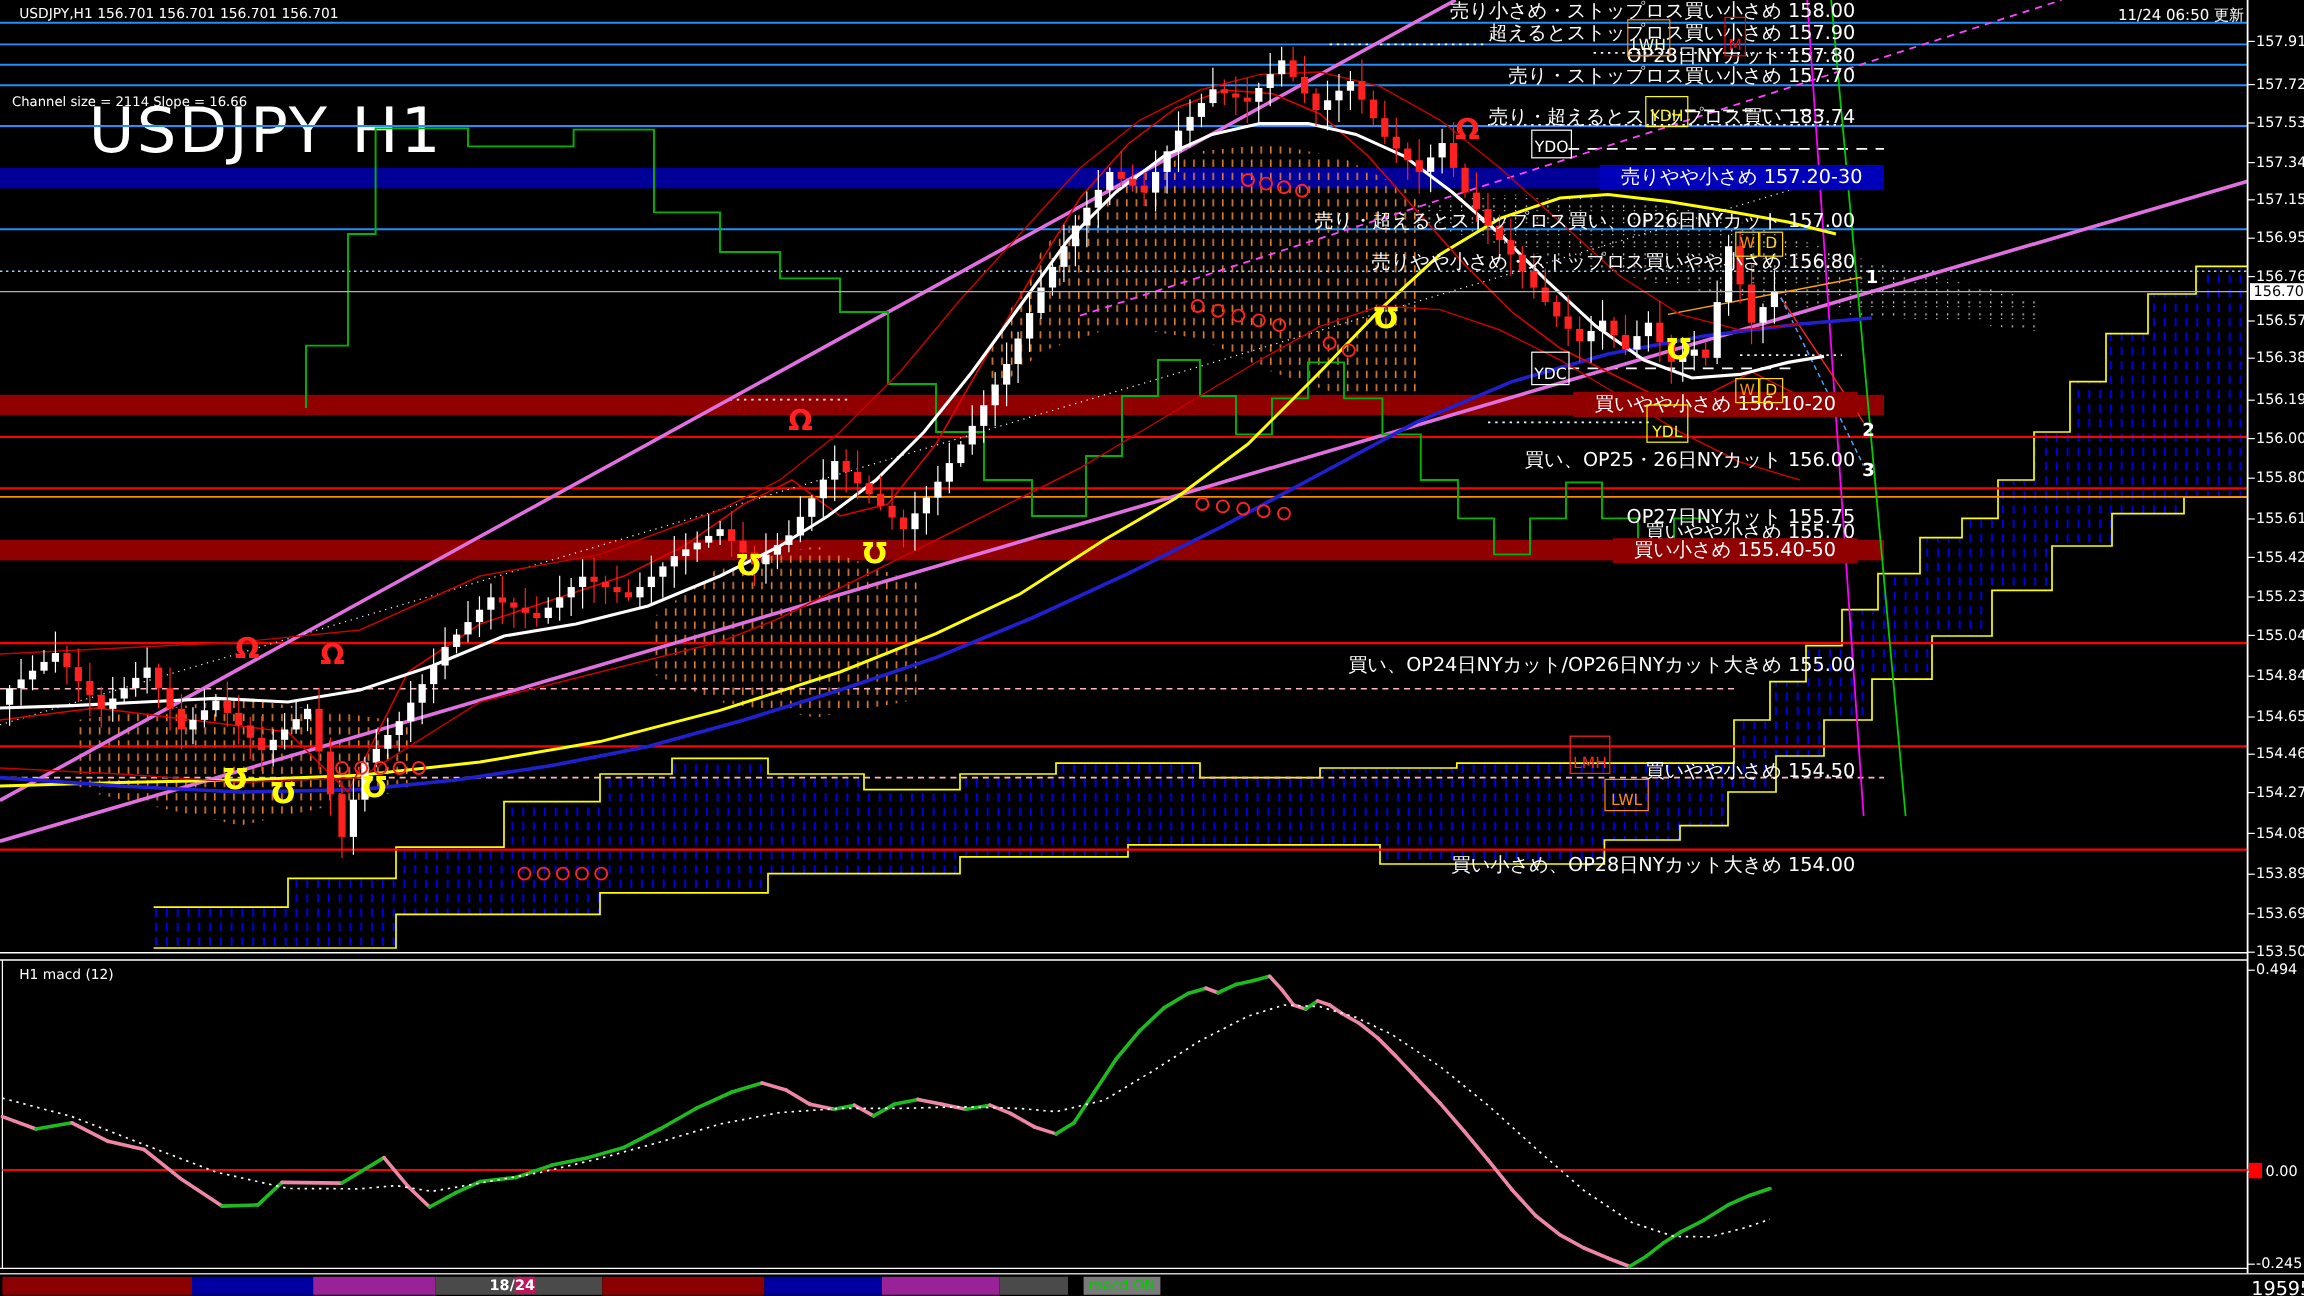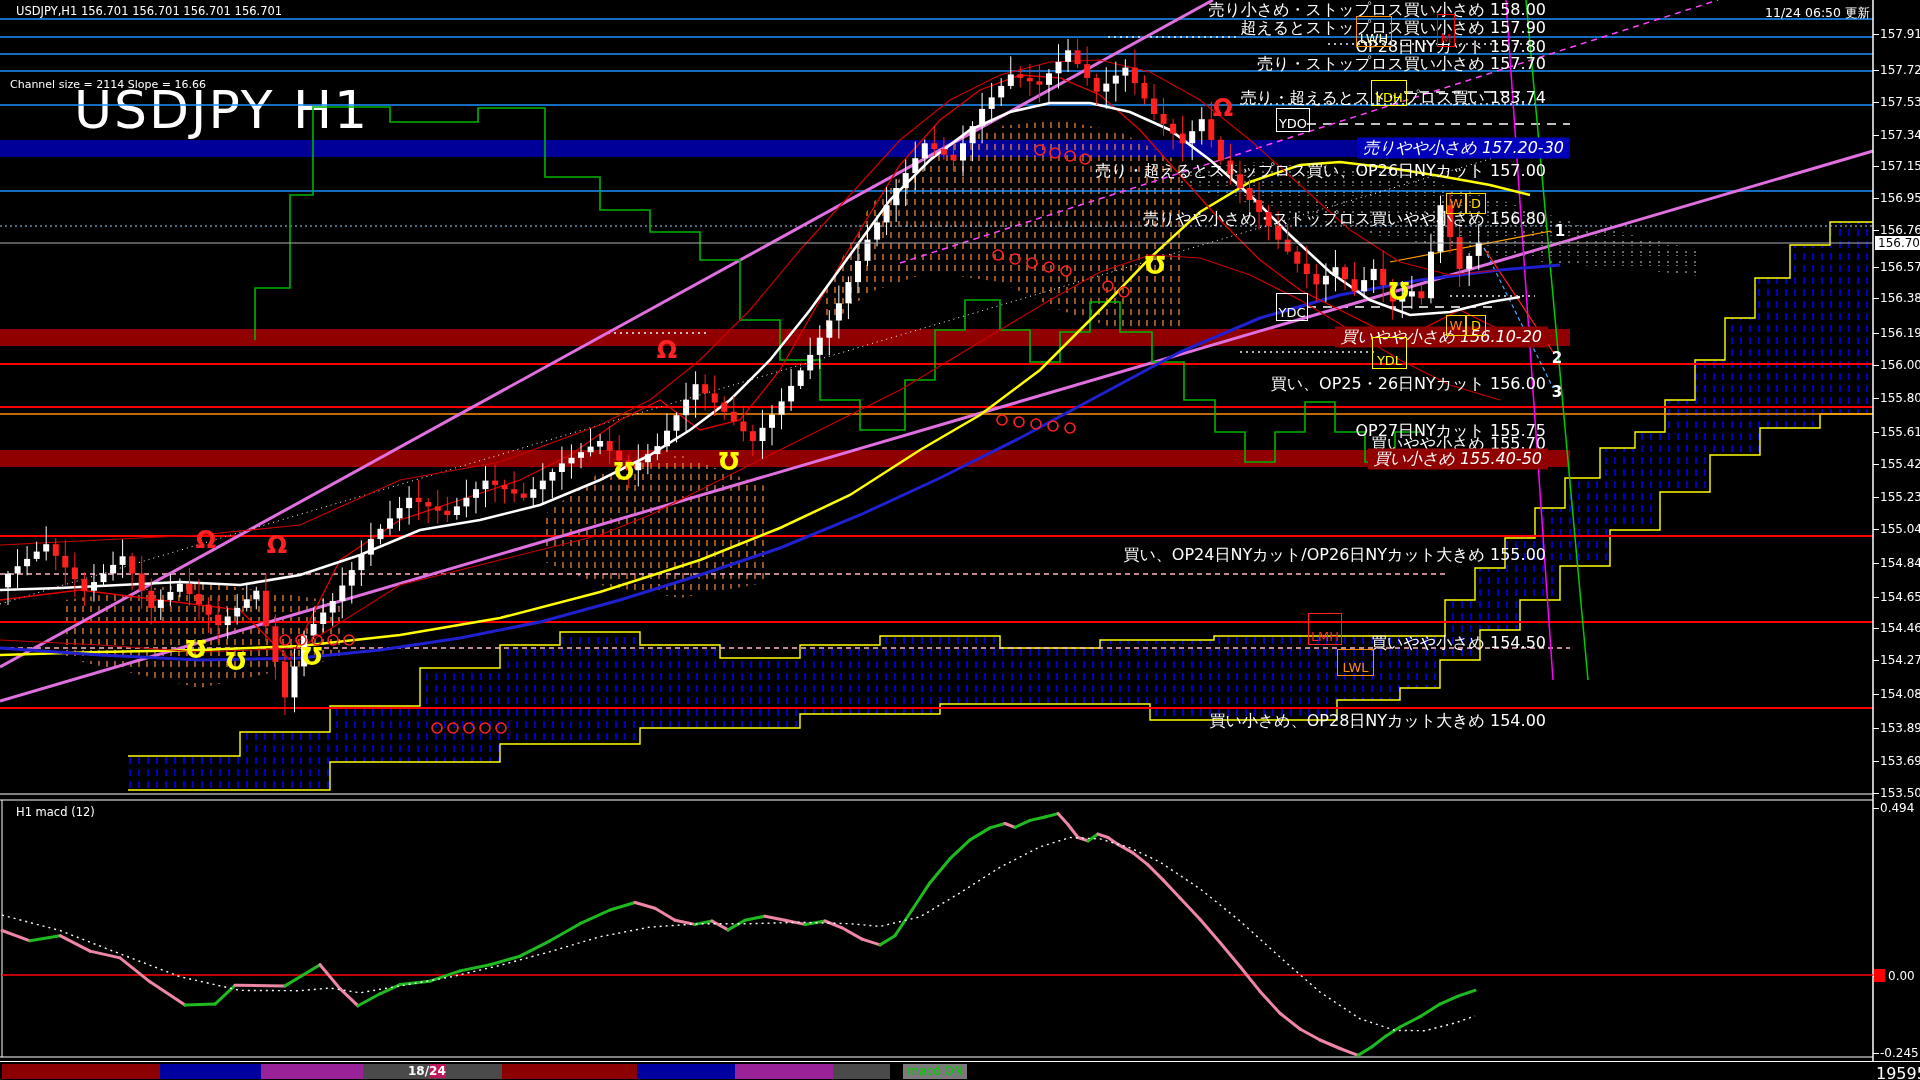--- a/index.html
+++ b/index.html
@@ -6,21 +6,21 @@
   #root{position:relative;width:1920px;height:1080px;background:#000;overflow:hidden;
         font-family:"DejaVu Sans","Liberation Sans",sans-serif;}
   #chart-svg{position:absolute;left:0;top:0;z-index:2;}
   .hdr{position:absolute;color:#fff;z-index:6;white-space:nowrap;text-align:right;}
   #symbol-line{left:16px;top:4px;font-size:11.5px;}
   #channel-info{left:10px;top:78px;font-size:11px;}
   #watermark{left:74px;top:80px;font-size:52px;color:#fff;z-index:1;letter-spacing:2px;}
   #updated{right:50px;top:5px;font-size:12.5px;}
   #macd-label{left:16px;top:805px;font-size:11.5px;}
   .ann{position:absolute;right:374px;color:#fff;font-size:16px;z-index:5;white-space:nowrap;transform:translateY(-50%);}
-  .ann.band{padding:0 6px;font-style:italic;}
+  .ann.band{padding:0 18px;}
   .axis-label{position:absolute;left:1880px;color:#fff;font-size:12px;z-index:4;transform:translateY(-50%);white-space:nowrap;}
   .axis-tick{position:absolute;left:1873px;width:6px;height:1px;background:#fff;z-index:4;}
   .cur-price{position:absolute;left:1875px;background:#fff;color:#000;font-size:12px;padding:0 3px;z-index:5;transform:translateY(-50%);}
   .lbox{position:absolute;z-index:5;font-size:13px;display:flex;align-items:flex-end;justify-content:center;background:transparent;}
   .twin{position:absolute;z-index:5;display:flex;font-size:13px;}
   .twin div{width:18px;height:19px;border:1px solid #FFD700;text-align:center;line-height:19px;}
   .chlabel{position:absolute;color:#fff;font-size:15px;font-weight:bold;z-index:5;transform:translate(-50%,-50%);}
   .marker{position:absolute;font-size:24px;font-weight:bold;z-index:4;transform:translate(-50%,-50%);line-height:1;}
   #bottom-bar{position:absolute;left:0;top:1061px;width:1920px;height:19px;z-index:6;background:#000;border-top:1px solid #fff;border-bottom:1px solid #fff;}
   .seg{position:absolute;top:2px;height:15px;}
@@ -522,21 +522,21 @@
   <div id="updated" class="hdr">11/24 06:50 更新</div>
   <div id="macd-label" class="hdr">H1  macd (12)</div>
 
   <div id="annotations">
       <div class="ann" style="top: 10px;">売り小さめ・ストップロス買い小さめ 158.00</div>
       <div class="ann" style="top: 28px;">超えるとストップロス買い小さめ 157.90</div>
       <div class="ann" style="top: 47px;">OP28日NYカット 157.80</div>
       <div class="ann" style="top: 64px;">売り・ストップロス買い小さめ 157.70</div>
       <div class="ann" style="top: 98px;">売り・超えるとストップロス買い 183.74</div>
       <div class="ann band" style="top: 148px; right: 350px; background: rgb(0, 0, 187);">売りやや小さめ 157.20-30</div>
-      <div class="ann" style="top: 171px; text-align: right;">売り・超えるとストップロス買い、OP26日NYカット 157.00</div>
+      <div class="ann" style="top: 185px; text-align: right;">売り・超えるとストップロス買い、OP26日NYカット 157.00</div>
       <div class="ann" style="top: 219px;">売りやや小さめ・ストップロス買いやや小さめ 156.80</div>
       <div class="ann band" style="top: 337px; right: 372px; background: rgb(144, 0, 0);">買いやや小さめ 156.10-20</div>
       <div class="ann" style="top: 384px;">買い、OP25・26日NYカット 156.00</div>
       <div class="ann" style="top: 431px;">OP27日NYカット 155.75</div>
       <div class="ann" style="top: 444px;">買いやや小さめ 155.70</div>
       <div class="ann band" style="top: 459px; right: 372px; background: rgb(144, 0, 0); margin-left: 24px;">買い小さめ 155.40-50</div>
       <div class="ann" style="top: 555px;">買い、OP24日NYカット/OP26日NYカット大きめ 155.00</div>
       <div class="ann" style="top: 643px;">買いやや小さめ 154.50</div>
       <div class="ann" style="top: 721px;">買い小さめ、OP28日NYカット大きめ 154.00</div>
     </div>

